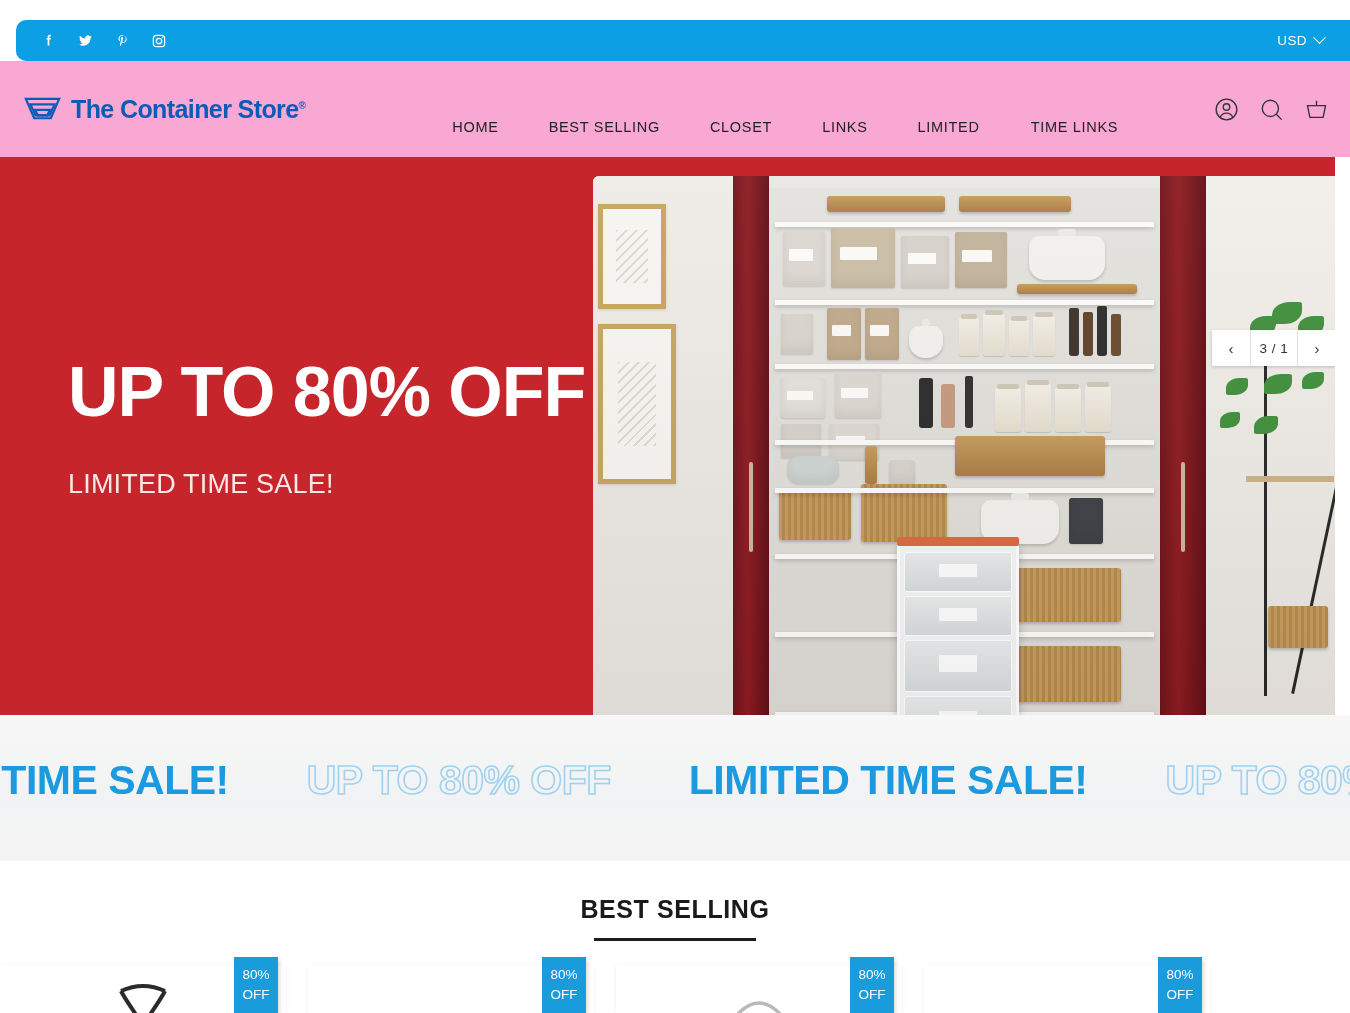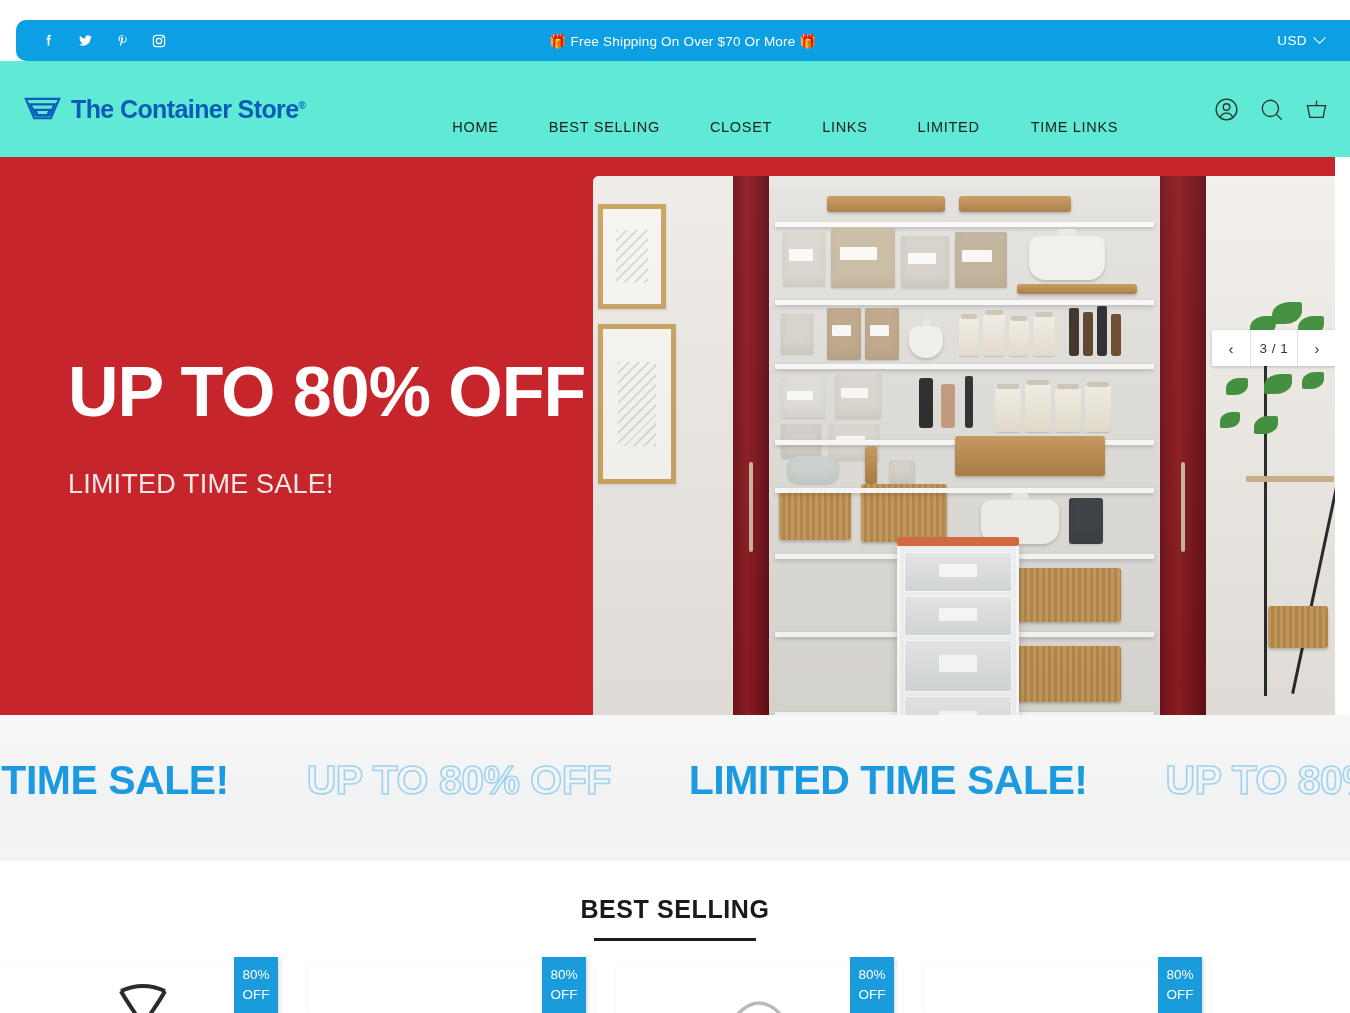--- a/index.html
+++ b/index.html
@@ -46,21 +46,21 @@
   .chev-d {
     width: 9px; height: 9px;
     border-right: 1.6px solid #ffffff;
     border-bottom: 1.6px solid #ffffff;
     transform: rotate(45deg) translate(-2px,-2px);
   }
 
   
   .header {
     position: absolute; top: 61px; left: 0; right: 0; height: 96px;
-    background: #5eead4;
+    background: #f9a8d4;
     display: flex; align-items: center;
   }
   .logo { display: flex; align-items: center; gap: 10px; margin-left: 24px; }
   .logo-mark { width: 37px; height: 26px; }
   .logo-text {
     font-size: 25px; font-weight: bold; color: #0a5cb8;
     letter-spacing: -0.6px; white-space: nowrap;
     position: relative;
   }
   .logo-text .reg { font-size: 10px; vertical-align: super; font-weight: bold; }
@@ -274,25 +274,20 @@
       </a>
       <a class="social-link">
         <svg viewBox="0 0 24 24" width="18" height="18" fill="none" stroke="currentColor" stroke-width="1.7">
             <rect x="4.5" y="4.5" width="15" height="15" rx="4.3"></rect>
             <circle cx="12" cy="12" r="3.6"></circle>
             <circle cx="16.6" cy="7.4" r="1" fill="currentColor" stroke="none"></circle>
           </svg>
       </a>
     </div>
 
-    <div class="announce-msg">
-      <span class="gift">🎁</span>
-      <span>Free Shipping On Over $70 Or More</span>
-      <span class="gift">🎁</span>
-    </div>
 
     <div class="currency">
       <span>USD</span>
       <span class="chev-d"></span>
     </div>
   </div>
 
   <div class="header">
     <div class="logo">
       <span class="logo-mark">

